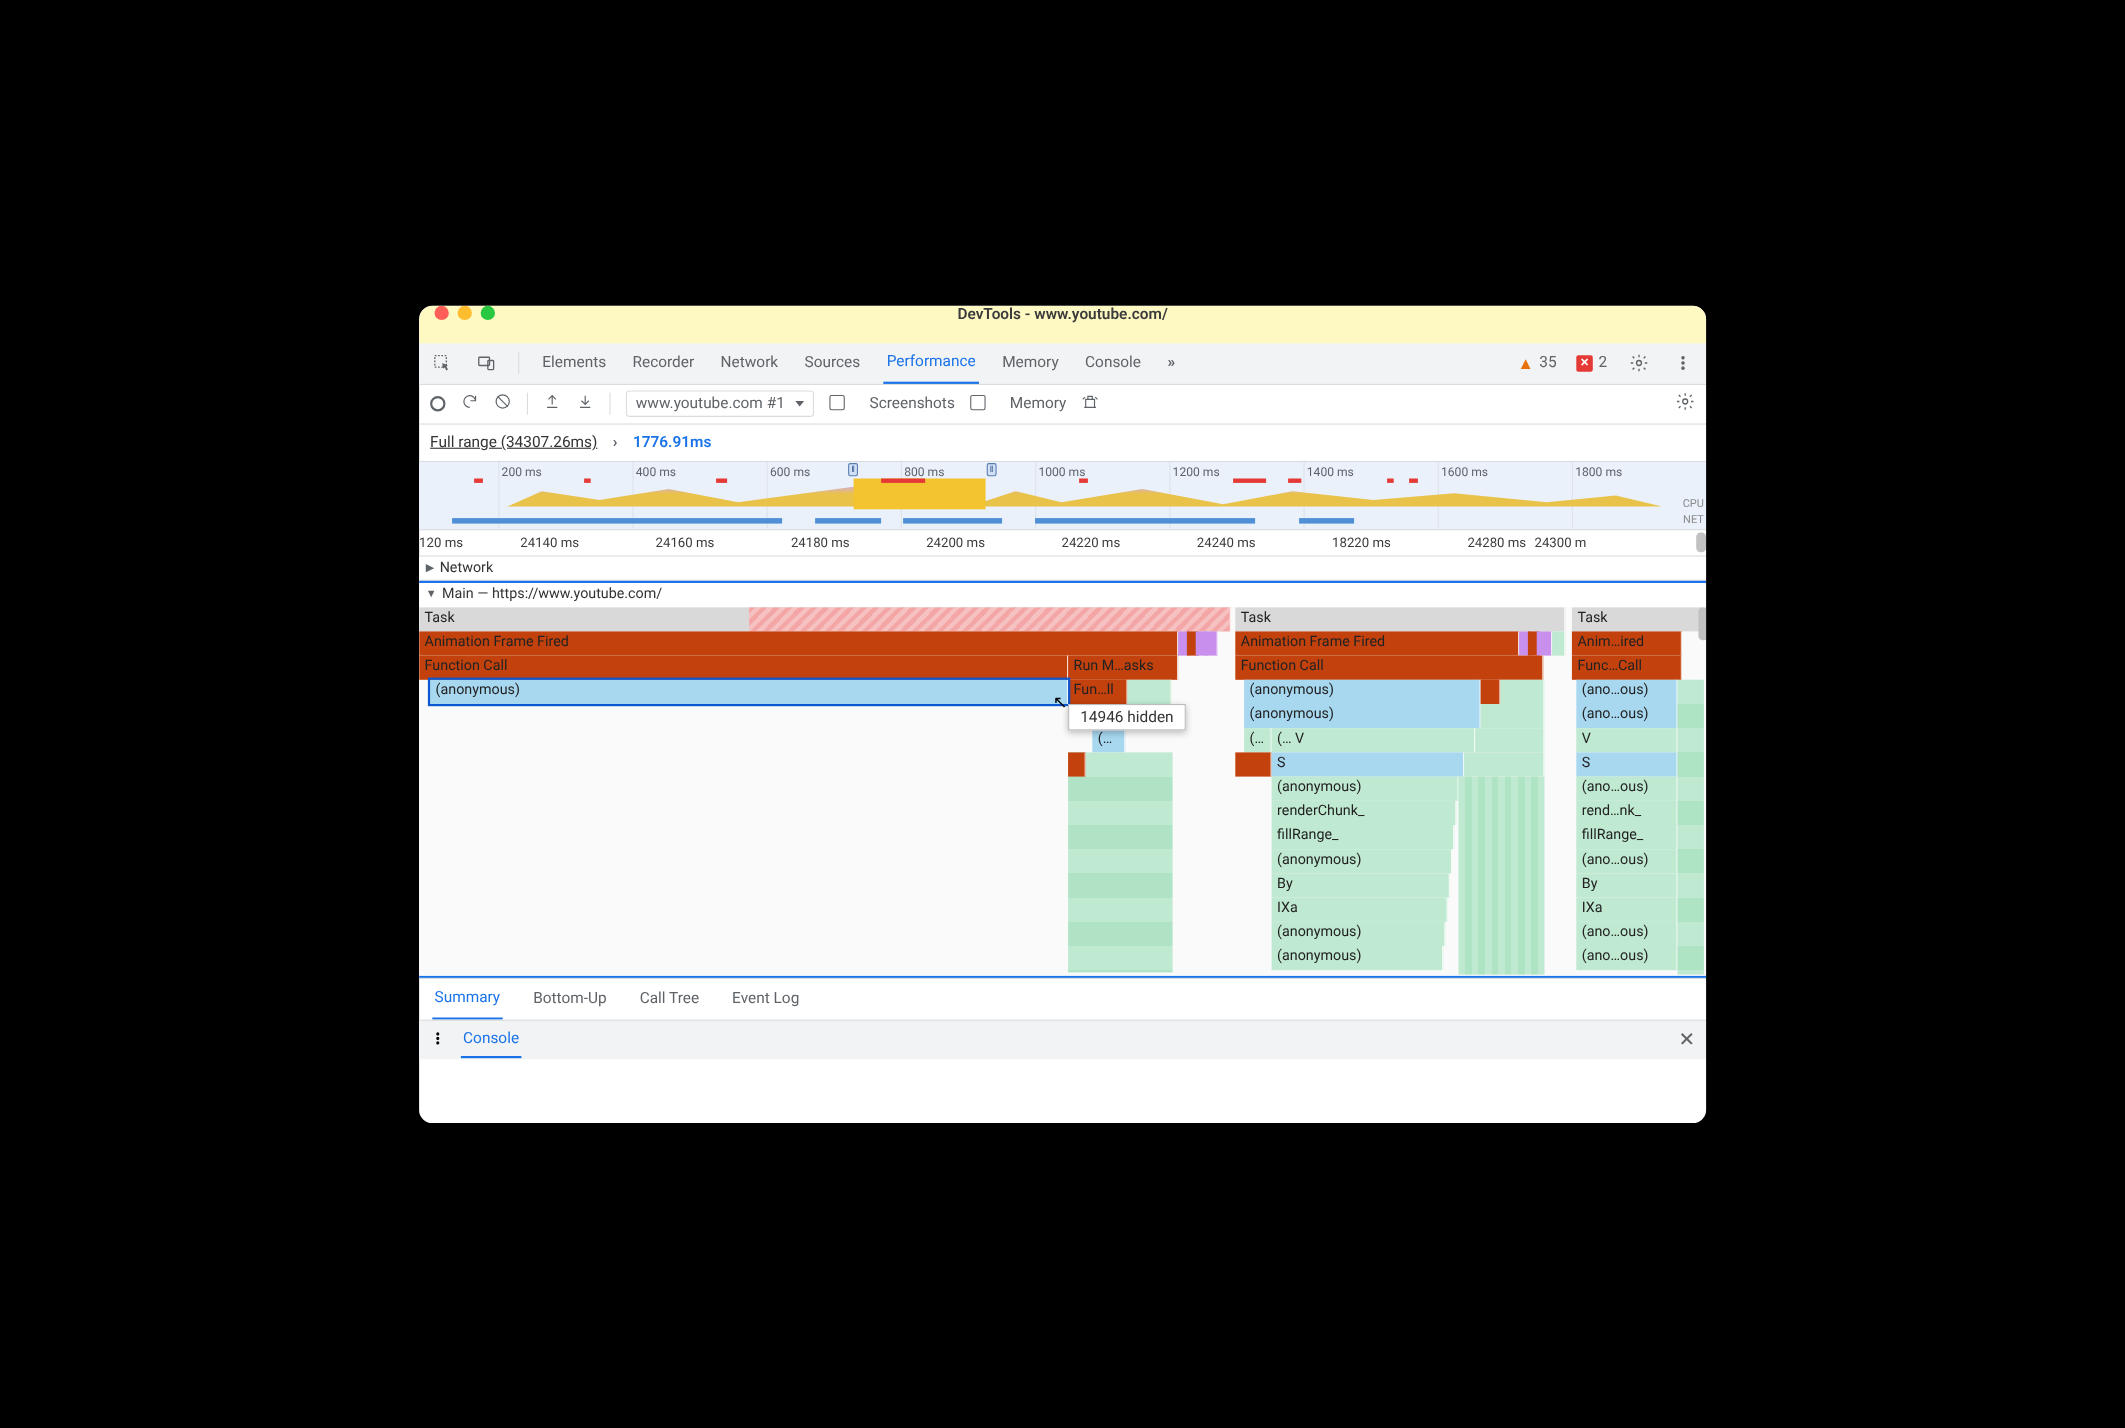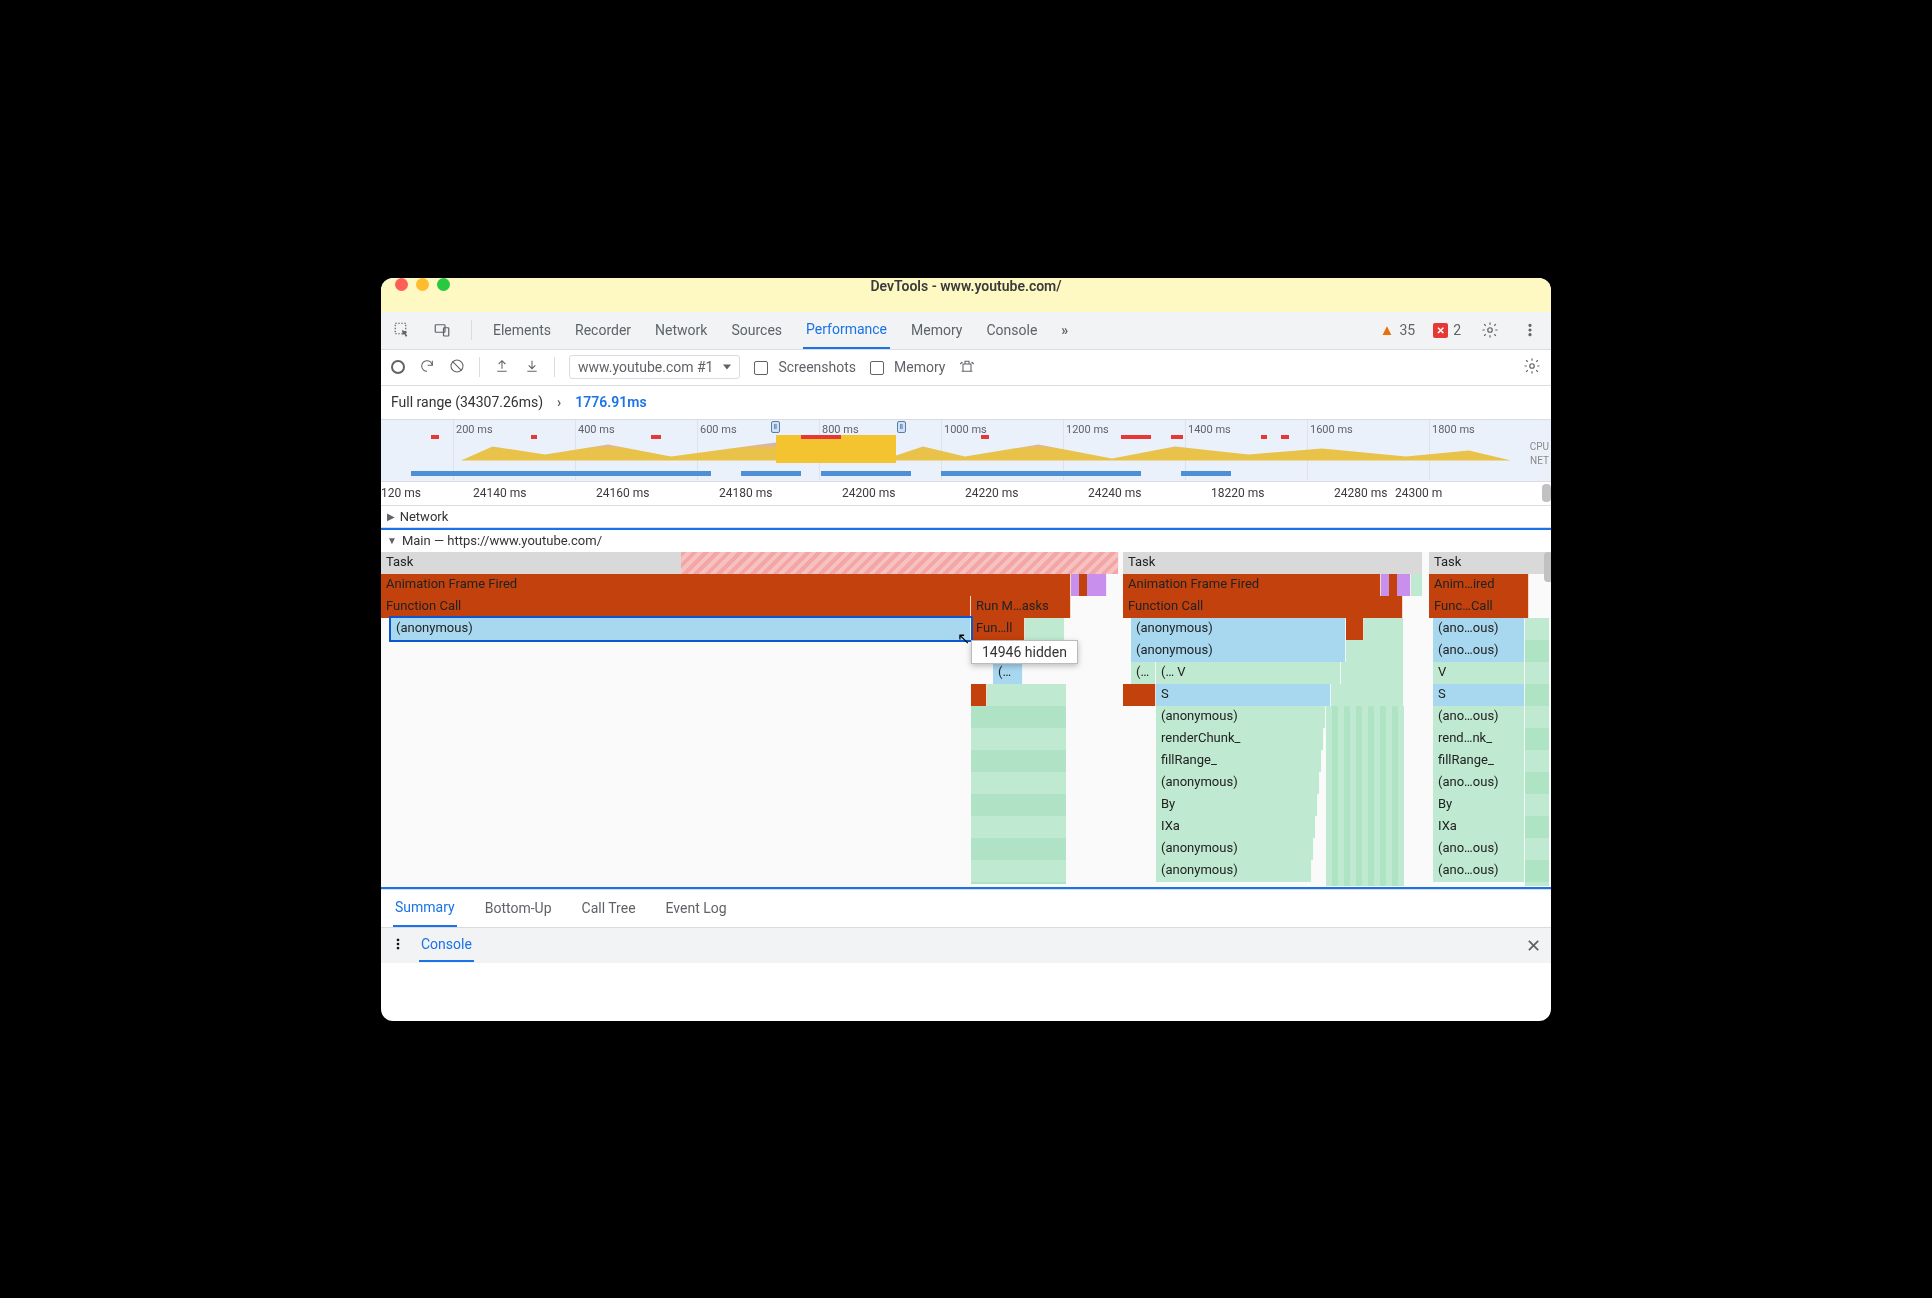--- a/index.html
+++ b/index.html
@@ -21,33 +21,33 @@
   .spacer { flex: 1; }
   .warn-badge { color: #5f6368; font-size: 14px; display: flex; align-items: center; gap: 5px; }
   .warn-icon { color: #e8710a; font-size: 15px; }
   .err-box { width:15px; height:15px; background:#e53935; color:#fff; font-size:10px; font-weight:bold; display:inline-flex; align-items:center; justify-content:center; border-radius:2px; }
   
   .toolbar { height: 36px; border-bottom: 1px solid #dadce0; display: flex; align-items: center; padding: 0 10px; gap: 14px; color:#5f6368; font-size: 14px; }
   .toolbar .sep { width:1px; height:20px; background:#dadce0; }
   .toolbar .rec-dot { width:14px; height:14px; border:2px solid #5f6368; border-radius:50%; }
   .select { border:1px solid #dadce0; border-radius:3px; padding:3px 26px 3px 8px; position:relative; color:#5f6368; font-size:14px; }
   .select::after { content:""; position:absolute; right:8px; top:50%; border-left:4px solid transparent; border-right:4px solid transparent; border-top:5px solid #5f6368; transform:translateY(-50%); }
-  .chk { display:flex; align-items:flex-end; gap:10px; }
+  .chk { display:flex; align-items:flex-start; gap:22px; }
   .chk-box { width:14px; height:14px; border:1.5px solid #5f6368; border-radius:2px; }
   
   .crumb { height: 34px; border-bottom: 1px solid #dadce0; display:flex; align-items:center; padding:0 10px; gap:14px; font-size:14px; }
-  .crumb .fr { color:#333; }
+  .crumb .fr { color:#333;text-decoration:underline; }
   .crumb .sel { color:#1a73e8; font-weight:600; }
   
   .overview { height: 62px; border-bottom: 1px solid #dadce0; position: relative; background:#eaf1fb; }
   .ov-ticks { position:absolute; top:0; left:0; right:0; height:16px; font-size:11px; color:#5f6368; }
   .ov-tick { position:absolute; top:3px; }
   .ov-tick::before { content:""; position:absolute; left:-3px; top:-3px; width:1px; height:60px; background:#c0c0c04a; }
   .ov-cpu { position:absolute; left:0; top:15px; right:0; height:30px; }
-  .ov-labels { position:absolute; right:2px; top:20px; font-size:10px; color:#8a8a8a; line-height:14px; text-align:right;}
+  .ov-labels { position:absolute; right:2px; top:32px; font-size:10px; color:#8a8a8a; line-height:14px; text-align:right;}
   .ov-net { position:absolute; left:0; bottom:3px; right:0; height:8px; }
   .topbar { position:absolute; top:0; height:4px; }
   .marker { position:absolute; top:1px; width:9px; height:12px; background:#d0e0f5; border:1px solid #5a7db0; border-radius:2px; font-size:8px; color:#2a4d80; text-align:center; line-height:10px;}
   
   .ruler { height:24px; border-bottom:1px solid #dadce0; position:relative; font-size:12px; color:#3b3b3b; }
   .rt { position:absolute; top:4px; font-size:12px; }
   
   .track-head { height:22px; font-size:13px; color:#333; display:flex; align-items:center; padding-left:6px; border-bottom:1px solid #dadce0; background:#fff; }
   .track-head .tri { font-size:10px; margin-right:5px; color:#5f6368;}
   .main-section { border:2px solid #1a73e8; border-left:none; border-right:none; }

